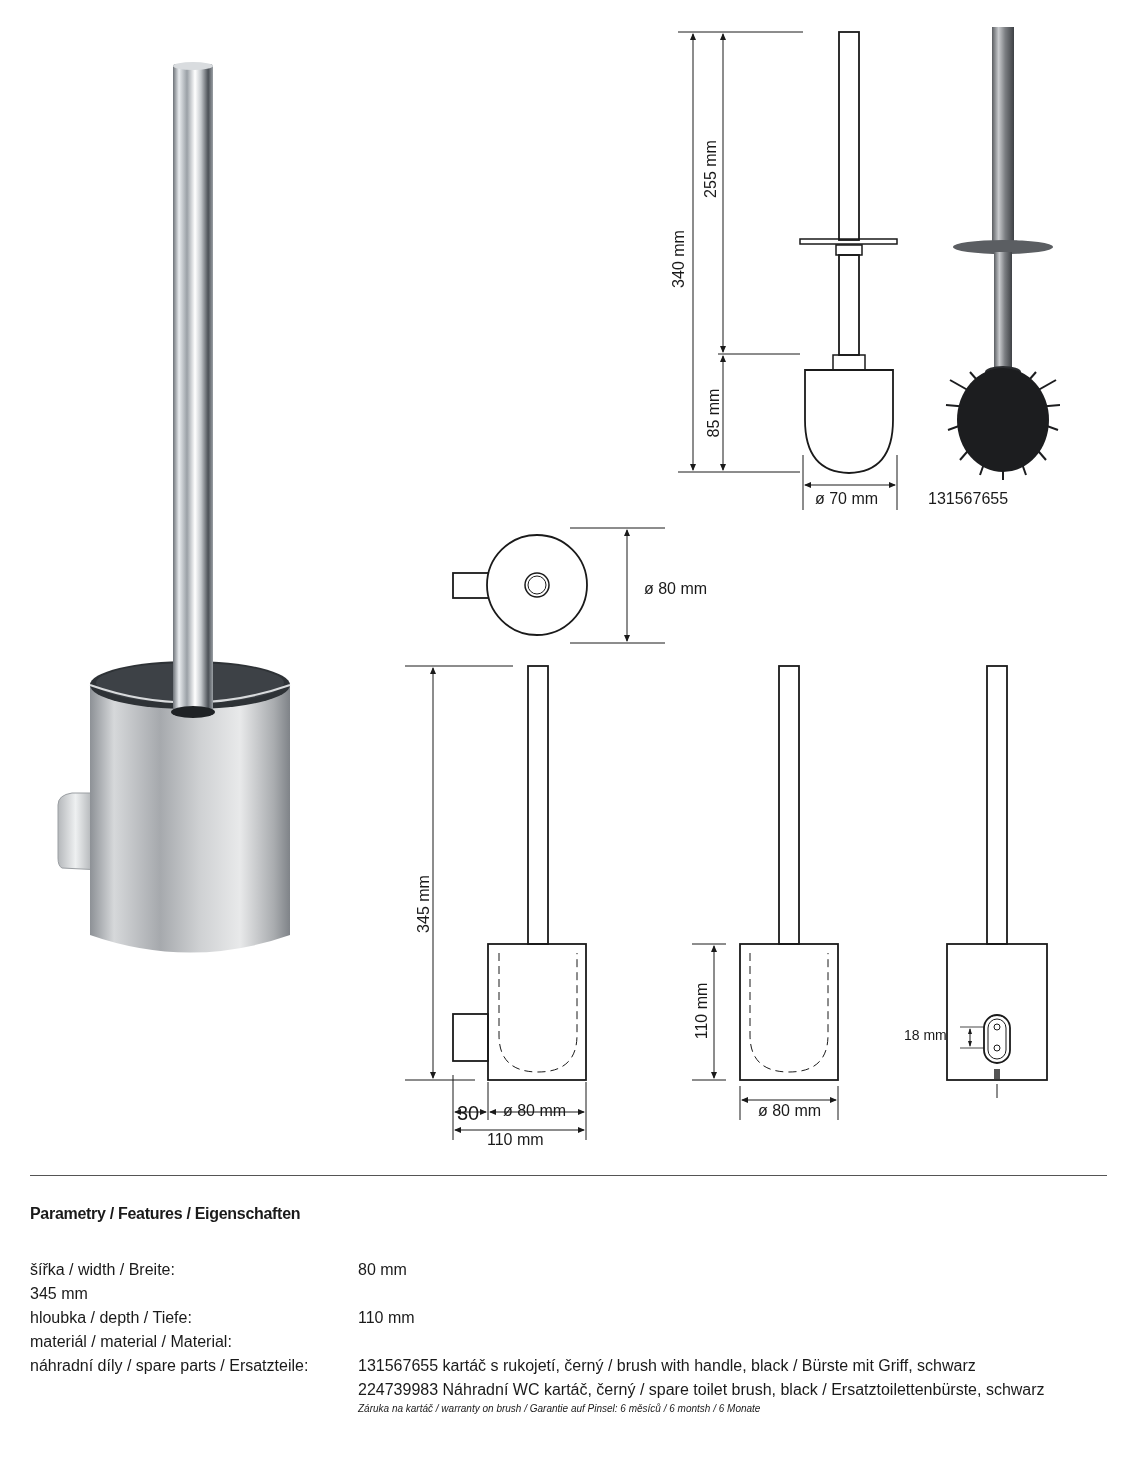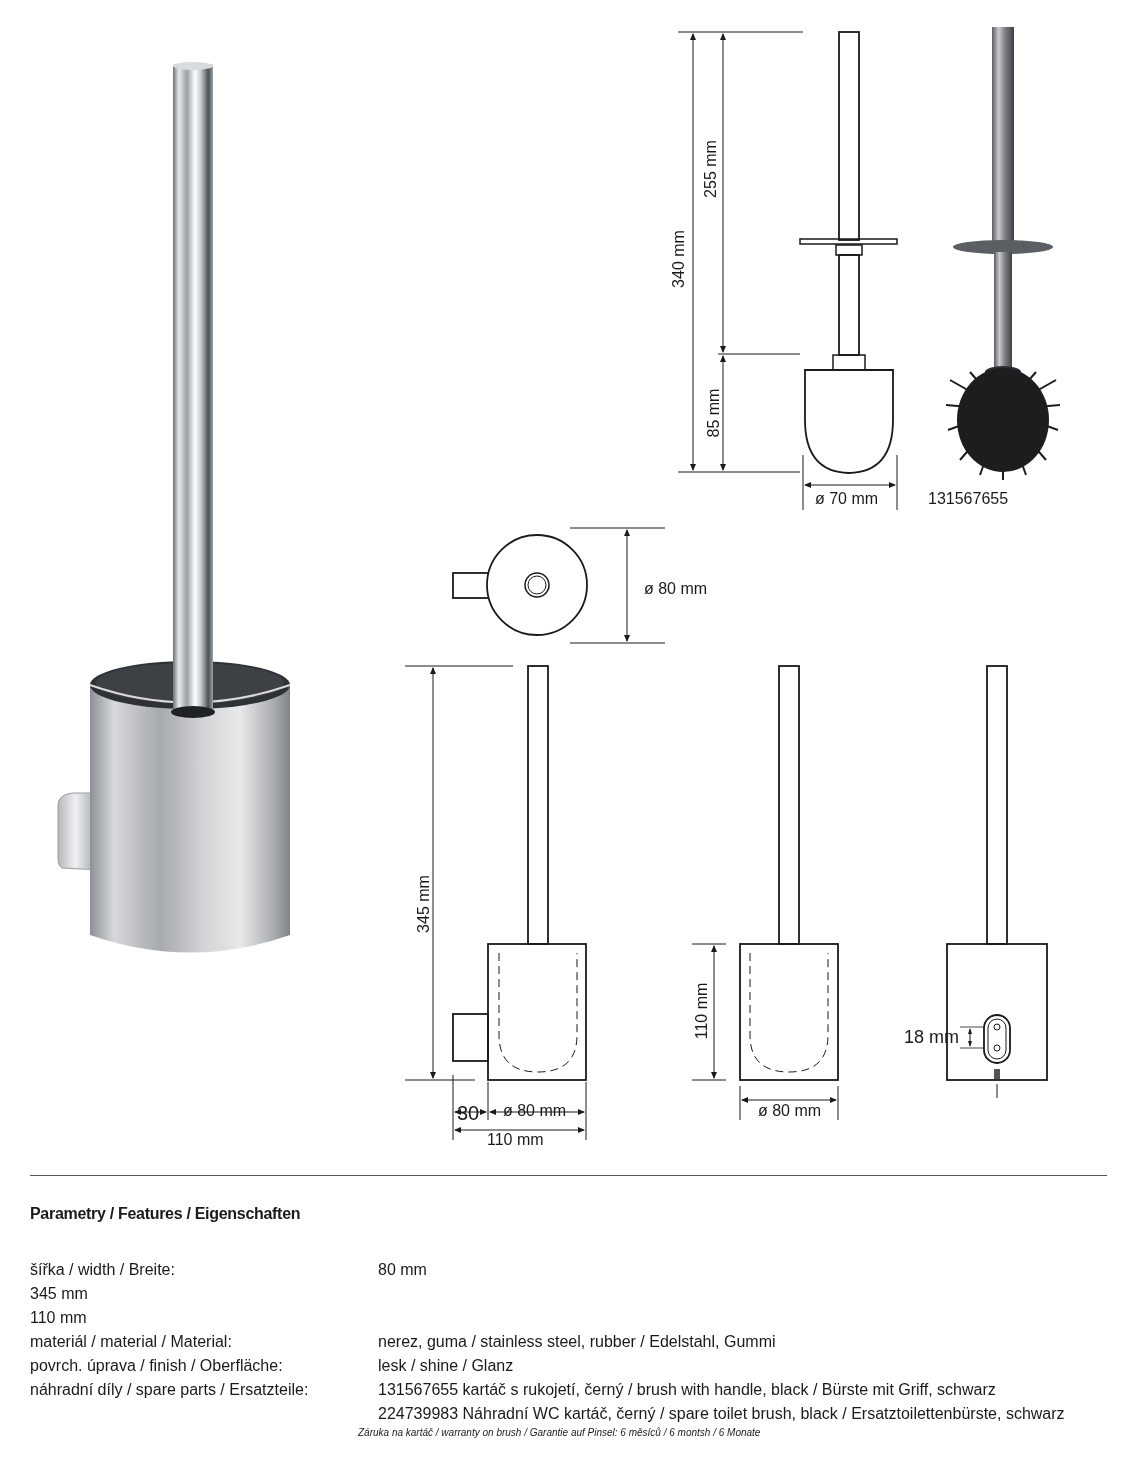--- a/index.html
+++ b/index.html
@@ -2,21 +2,21 @@
 <html><head>
   <meta charset="utf-8">
   <style>
     html, body { margin: 0; padding: 0; background: #ffffff; }
     body { width: 1136px; height: 1472px; position: relative; overflow: hidden;
            font-family: "Liberation Sans", "DejaVu Sans", sans-serif; color: #1a1a1a; }
     .abs { position: absolute; }
     .sep { position: absolute; left: 30px; top: 1175px; width: 1077px; height: 0; border-top: 1.5px solid #555; }
     .feat-title { position: absolute; left: 30px; top: 1205px; font-size: 16px; font-weight: bold; letter-spacing: -0.3px; }
     .feat-table { position: absolute; left: 30px; top: 1258px; font-size: 16px; line-height: 24px; }
-    .row { display: flex; gap: 20px; }
+    .row { display: flex; }
     .lbl { width: 328px; flex: none; white-space: nowrap; }
     .val { white-space: nowrap; }
     .note { font-style: italic; font-size: 10px; line-height: 14px; margin-left: 328px; }
   </style>
 </head>
 <body>
 
 <div class="abs" style="left:40px; top:60px; width:280px; height:960px;">
   <svg width="280" height="960" viewBox="0 0 280 960">
     <defs>
@@ -193,45 +193,41 @@
     <rect x="98" y="369" width="18" height="40" rx="9" stroke-width="1"></rect>
     <circle cx="107" cy="377" r="3" stroke-width="1"></circle>
     <circle cx="107" cy="398" r="3" stroke-width="1"></circle>
     <rect x="104" y="419" width="6" height="10" fill="#555" stroke="none"></rect>
     <line x1="107" y1="434" x2="107" y2="448" stroke-width="1"></line>
     <line x1="70" y1="377" x2="94" y2="377" stroke-width="0.8"></line>
     <line x1="70" y1="398" x2="94" y2="398" stroke-width="0.8"></line>
     <line x1="80" y1="379" x2="80" y2="396" stroke-width="1"></line>
     <path d="M78 384 L80 378 L82 384 Z M78 391 L80 397 L82 391 Z" fill="#1a1a1a" stroke="none"></path>
   </svg>
-  <span class="abs" style="left:14px; top:377px; font-size:18px; white-space:nowrap;">18 mm</span>
+  <span class="abs" style="left:14px; top:377px; font-size:14px; white-space:nowrap;">18 mm</span>
 </div>
 
 <div class="sep"></div>
 
 <div class="feat-title">Parametry / Features / Eigenschaften</div>
 
 <div class="feat-table">
   <div class="row">
     <span class="lbl">šířka / width / Breite:</span>
     <span class="val">80 mm</span>
   </div>
   <div class="row">
     <span class="val">345 mm</span>
   </div>
   <div class="row">
+    <span class="lbl">hloubka / depth / Tiefe:</span>
     <span class="val">110 mm</span>
   </div>
   <div class="row">
     <span class="lbl">materiál / material / Material:</span>
-    <span class="val">nerez, guma / stainless steel, rubber / Edelstahl, Gummi</span>
-  </div>
-  <div class="row">
-    <span class="lbl">povrch. úprava / finish / Oberfläche:</span>
-    <span class="val">lesk / shine / Glanz</span>
   </div>
   <div class="row">
     <span class="lbl">náhradní díly / spare parts / Ersatzteile:</span>
     <span class="val">131567655 kartáč s rukojetí, černý / brush with handle, black / Bürste mit Griff, schwarz</span>
   </div>
   <div class="row">
     <span class="lbl"></span>
     <span class="val">224739983 Náhradní WC kartáč, černý / spare toilet brush, black / Ersatztoilettenbürste, schwarz</span>
   </div>
   <div class="note">Záruka na kartáč / warranty on brush / Garantie auf Pinsel: 6 měsíců / 6 montsh / 6 Monate</div>

